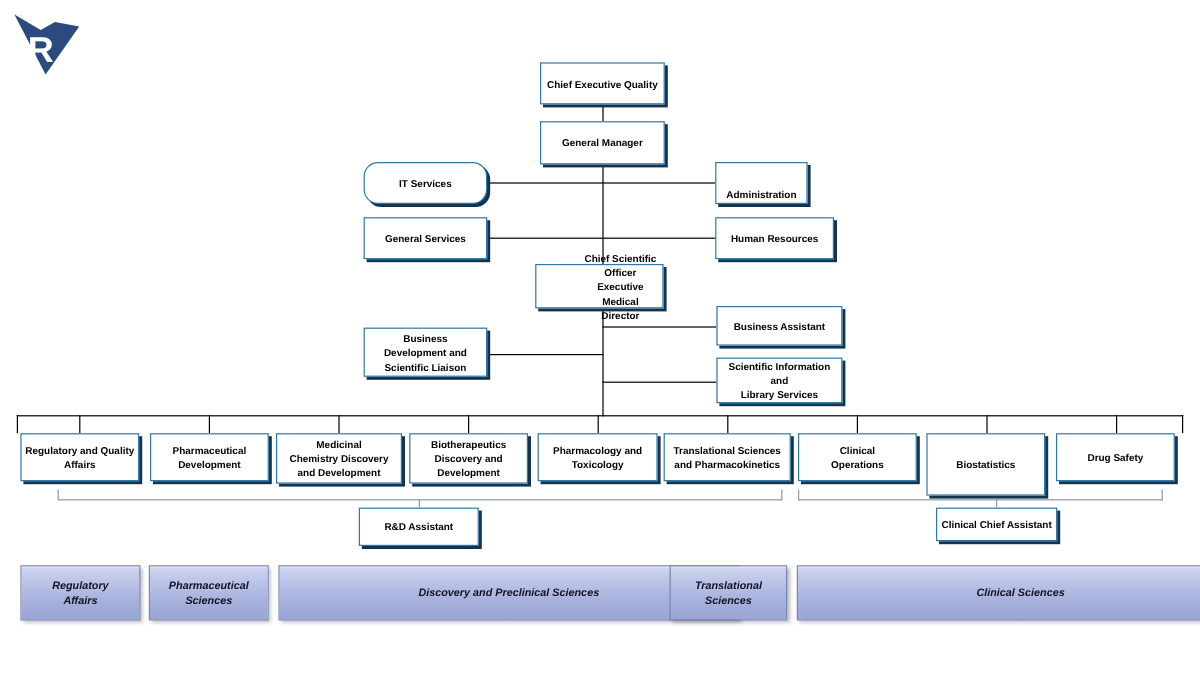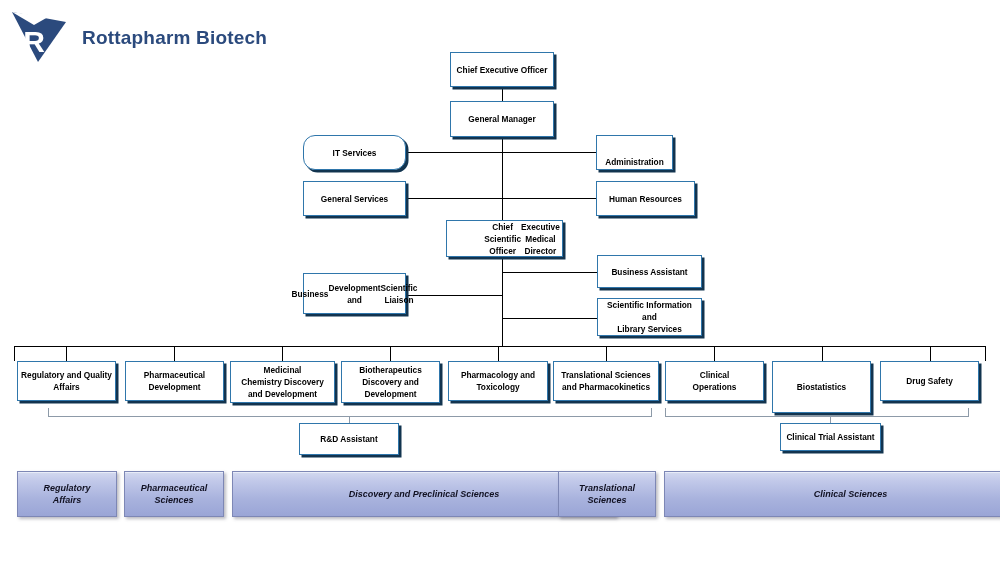--- a/index.html
+++ b/index.html
@@ -58,21 +58,20 @@
 
 <div id="header">
   <div id="logo">
     <svg width="62" height="56" viewBox="0 0 62 56">
       <path d="M4 4 L58 14 L30 54 Z" fill="#2b4a7d"></path>
       <path d="M4 4 L40 9 L26 17 Z" fill="#ffffff"></path>
       <path d="M4 4 L44 10 L30 20 Z" fill="#2b4a7d" opacity="0"></path>
       <text x="26" y="44" font-family="Liberation Sans, sans-serif" font-size="30" font-weight="bold" fill="#ffffff" text-anchor="middle">R</text>
     </svg>
   </div>
-  <div id="company-title">Rottapharm Biotech</div>
 </div>
 
 <div>
 
   <div class="ln lnv" style="left:502px;top:87px;height:14px;"></div>
 
   <div class="ln lnv" style="left:502px;top:137px;height:83px;"></div>
 
   <div class="ln lnh" style="left:406px;top:152px;width:190px;"></div>
 
@@ -102,21 +101,21 @@
   <div class="ln lnv" style="left:930px;top:346px;height:15px;"></div>
 
   <div class="bracket" style="left:48px;top:408px;width:602px;height:8px;border-width:0 1px 1px 1px;"></div>
   <div class="ln lnv" style="left:349px;top:416px;height:7px;background:#8d9aa8;"></div>
 
   <div class="bracket" style="left:665px;top:408px;width:302px;height:8px;border-width:0 1px 1px 1px;"></div>
   <div class="ln lnv" style="left:830px;top:416px;height:7px;background:#8d9aa8;"></div>
 </div>
 
 <div class="node" style="left:450px;top:52px;width:104px;height:35px;">
-  <span>Chief Executive Officer</span>
+  <span>Chief Executive Quality</span>
 </div>
 
 <div class="node" style="left:450px;top:101px;width:104px;height:36px;">
   <span>General Manager</span>
 </div>
 
 <div class="node" style="left:303px;top:135px;width:103px;height:35px;border-radius:12px;">
   <span>IT Services</span>
 </div>
 
@@ -125,36 +124,36 @@
 </div>
 
 <div class="node" style="left:596px;top:135px;width:77px;height:35px;align-items:flex-end;">
   <span>Administration</span>
 </div>
 
 <div class="node" style="left:596px;top:181px;width:99px;height:35px;">
   <span>Human Resources</span>
 </div>
 
-<div class="node" style="left:446px;top:220px;width:117px;height:37px;padding-left:38px;">
+<div class="node" style="left:446px;top:220px;width:107px;height:37px;flex-direction:column;padding-left:38px;">
   <span>Chief Scientific Officer</span>
   <span>Executive Medical Director</span>
 </div>
 
 <div class="node" style="left:597px;top:255px;width:105px;height:33px;">
   <span>Business Assistant</span>
 </div>
 
 <div class="node" style="left:597px;top:298px;width:105px;height:38px;flex-direction:column;">
   <span>Scientific Information</span>
   <span>and</span>
   <span>Library Services</span>
 </div>
 
-<div class="node" style="left:303px;top:273px;width:103px;height:41px;flex-direction:row;">
+<div class="node" style="left:303px;top:273px;width:103px;height:41px;flex-direction:column;">
   <span>Business</span>
   <span>Development and</span>
   <span>Scientific Liaison</span>
 </div>
 
 <div class="node" style="left:17px;top:361px;width:99px;height:40px;flex-direction:column;">
   <span>Regulatory and Quality</span>
   <span>Affairs</span>
 </div>
 
@@ -196,21 +195,21 @@
 
 <div class="node" style="left:880px;top:361px;width:99px;height:40px;">
   <span>Drug Safety</span>
 </div>
 
 <div class="node" style="left:299px;top:423px;width:100px;height:32px;">
   <span>R&amp;D Assistant</span>
 </div>
 
 <div class="node" style="left:780px;top:423px;width:101px;height:28px;">
-  <span>Clinical Trial Assistant</span>
+  <span>Clinical Chief Assistant</span>
 </div>
 
 <div class="band" style="left:17px;top:471px;width:100px;height:46px;flex-direction:column;">
   <span>Regulatory</span>
   <span>Affairs</span>
 </div>
 
 <div class="band" style="left:124px;top:471px;width:100px;height:46px;flex-direction:column;">
   <span>Pharmaceutical</span>
   <span>Sciences</span>

